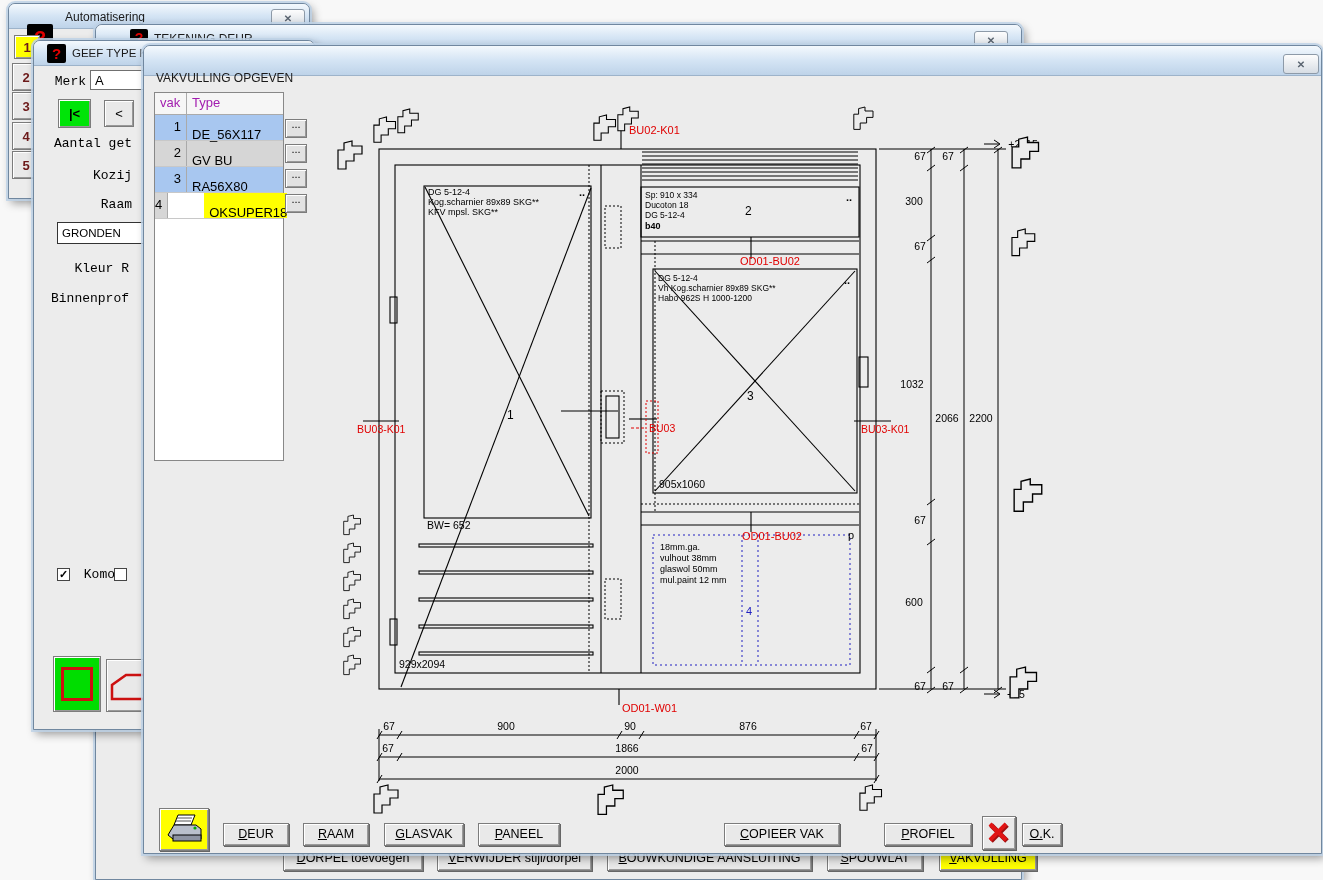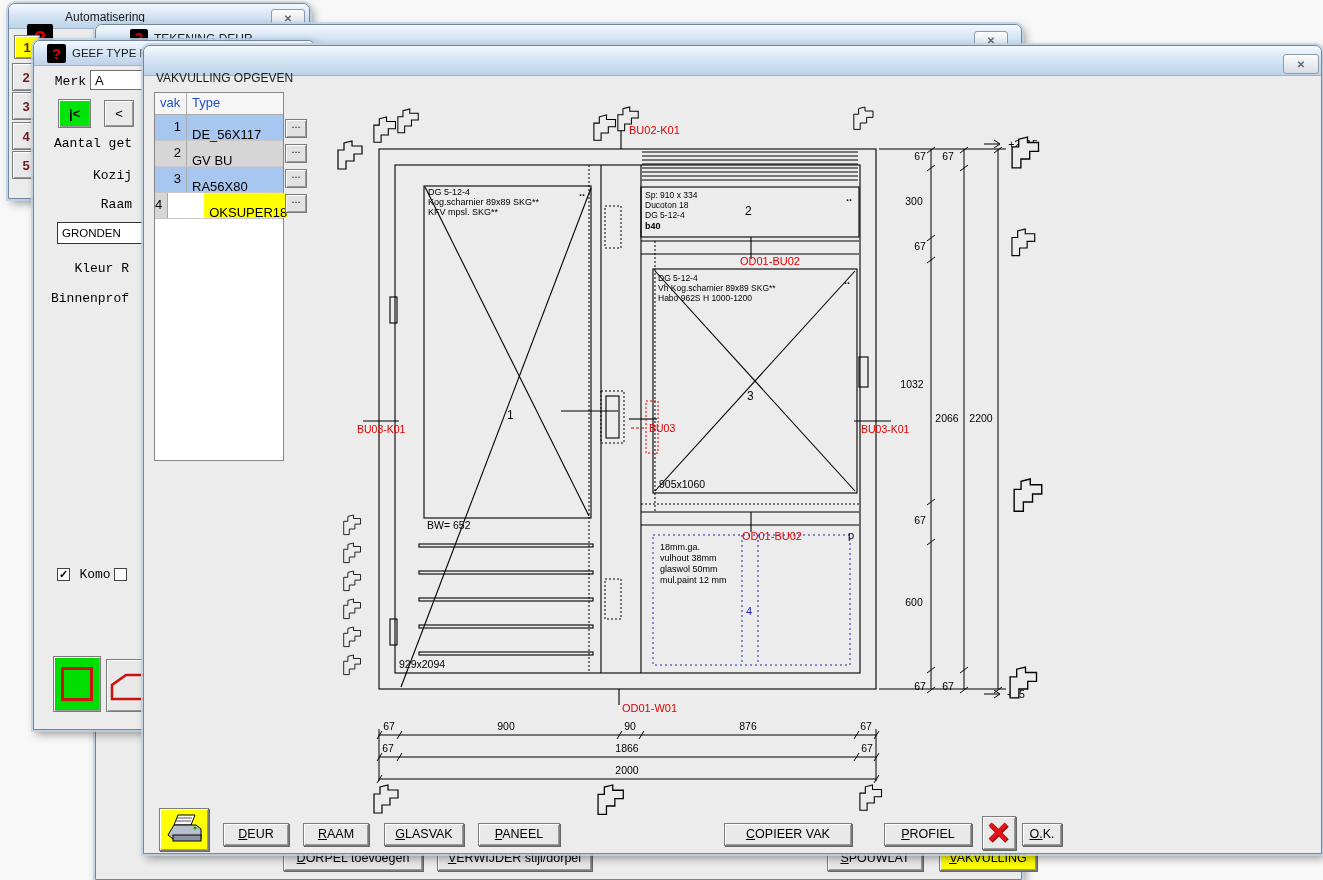--- a/index.html
+++ b/index.html
@@ -26,21 +26,21 @@
     display:flex;align-items:center;justify-content:center;
     font-size:13px;font-weight:bold;color:#6d1a1a;}
   .rlabel{position:absolute;font-size:13px;color:#000;text-align:right;white-space:nowrap;font-family:Liberation Mono, monospace;}
   .field{position:absolute;background:#fff;border:1px solid #707070;font-size:12px;
     color:#000;padding:2px 0 0 4px;box-sizing:border-box;overflow:hidden;}
   .cb{position:absolute;width:13px;height:13px;background:#fff;border:1px solid #444;
     font-size:11px;line-height:11px;text-align:center;font-weight:bold;box-sizing:border-box;}
   
   .lstbox{position:absolute;background:#fff;border:1px solid #888;}
   .hdr{display:flex;border-bottom:1px solid #aaa;height:21px;background:#f6f6f6;}
-  .hcell{font-size:13px;color:#1d4ed8;padding:2px 0 0 5px;box-sizing:border-box;}
+  .hcell{font-size:13px;color:#a21caf;padding:2px 0 0 5px;box-sizing:border-box;}
   .trow{display:flex;height:25px;border-bottom:1px solid #c8c8c8;}
   .cvak{width:32px;text-align:right;padding:4px 5px 0 0;box-sizing:border-box;font-size:13px;}
   .ctype{width:93px;padding:12px 0 0 5px;box-sizing:border-box;font-size:13px;white-space:nowrap;}
   .dotbtn{position:absolute;width:20px;height:17px;background:#e2e2e2;border:1px solid #7c7c7c;
     box-shadow:inset 1px 1px 0 #fff,inset -1px -1px 0 #999;font-size:11px;line-height:8px;
     text-align:center;color:#000;}
   svg text{font-family:"Liberation Sans",sans-serif;}
 </style>
 </head>
 <body>
@@ -58,40 +58,41 @@
 </div>
 
 <div class="win" style="left:95px;top:24px;width:925px;height:854px;z-index:2;">
   <div class="titlebar" style="height:26px;"></div>
   <div class="qicon" style="left:34px;top:4px;width:18px;height:18px;font-size:14px;">?</div>
   <div class="ttext" style="left:58px;top:7px;width:200px;">TEKENING DEUR</div>
   <div class="closebtn" style="left:878px;top:6px;width:32px;height:16px;">✕</div>
   <div class="btn btn-u" style="left:45px;top:822px;width:115px;height:24px;margin-top:44px;">STIJL toevoegen</div>
   <div class="btn btn-u" style="left:187px;top:822px;width:140px;height:24px;">DORPEL toevoegen</div>
   <div class="btn btn-u" style="left:341px;top:822px;width:155px;height:24px;">VERWIJDER stijl/dorpel</div>
+  <div class="btn btn-u" style="left:511px;top:822px;width:205px;height:24px;">BOUWKUNDIGE AANSLUITING</div>
   <div class="btn btn-u" style="left:731px;top:822px;width:96px;height:24px;">SPOUWLAT</div>
   <div class="btn btn-u" style="left:843px;top:822px;width:98px;height:24px;background:#ffff00;">VAKVULLING</div>
 </div>
 
 <div class="win" style="left:33px;top:40px;width:280px;height:688px;z-index:3;">
   <div class="titlebar" style="height:24px;"></div>
   <div class="qicon" style="left:13px;top:3px;width:19px;height:19px;font-size:15px;">?</div>
   <div class="ttext" style="left:38px;top:6px;width:200px;font-size:11.5px;">GEEF TYPE KO</div>
   <div class="rlabel" style="left:20px;top:33px;width:32px;">Merk</div>
   <div class="field" style="left:56px;top:29px;width:80px;height:20px;font-size:13px;">A</div>
   <div class="navbtn" style="left:24px;top:58px;width:31px;height:27px;background:#00e408;color:#000;">|&lt;</div>
   <div class="navbtn" style="left:70px;top:59px;width:28px;height:25px;color:#000;font-weight:normal;">&lt;</div>
   <div class="rlabel" style="left:20px;top:95px;width:78px;">Aantal get</div>
   <div class="rlabel" style="left:20px;top:127px;width:78px;">Kozij</div>
   <div class="rlabel" style="left:20px;top:156px;width:78px;">Raam</div>
   <div class="field" style="left:23px;top:181px;width:116px;height:22px;border:1px solid #333;font-size:11.5px;padding-top:4px;">GRONDEN</div>
   <div class="rlabel" style="left:20px;top:220px;width:75px;">Kleur R</div>
   <div class="rlabel" style="left:14px;top:250px;width:81px;">Binnenprof</div>
   <div class="cb" style="left:23px;top:527px;">✓</div>
-  <div class="rlabel" style="left:41px;top:526px;width:40px;text-align:center;">Komo</div>
+  <div class="rlabel" style="left:41px;top:526px;width:40px;text-align:right;">Komo</div>
   <div class="cb" style="left:80px;top:527px;"></div>
   <div class="navbtn" style="left:19px;top:615px;width:46px;height:54px;background:#00dd00;">
     <span style="display:block;width:26px;height:28px;border:3px solid #cc1111;"></span>
   </div>
   <div class="navbtn" style="left:72px;top:618px;width:46px;height:51px;background:#e9e9e9;">
     <svg width="40" height="30" viewBox="0 0 40 30">
       <path d="M2,28 L2,14 L16,4 L38,4 L38,28 Z" fill="none" stroke="#cc1111" stroke-width="2.5"></path>
     </svg>
   </div>
 </div>
@@ -308,21 +309,21 @@
       <path d="M13,6 L28,6 M12,9 L27,9" stroke="#555" fill="none"></path>
       <path d="M4,23 L10,13 H32 L37,17 V27 H9 Z" fill="#b9bfcc" stroke="#000"></path>
       <rect x="9" y="23" width="28" height="6" fill="#8d93a3" stroke="#000"></rect>
       <circle cx="31" cy="16" r="1.6" fill="#0a0"></circle>
     </svg>
   </div>
   <div class="btn btn-u" style="left:79px;top:777px;width:66px;height:23px;">DEUR</div>
   <div class="btn btn-u" style="left:159px;top:777px;width:66px;height:23px;">RAAM</div>
   <div class="btn btn-u" style="left:240px;top:777px;width:80px;height:23px;">GLASVAK</div>
   <div class="btn btn-u" style="left:334px;top:777px;width:82px;height:23px;">PANEEL</div>
-  <div class="btn btn-u" style="left:580px;top:777px;width:128px;height:23px;">COPIEER VAK</div>
+  <div class="btn btn-u" style="left:580px;top:777px;width:116px;height:23px;">COPIEER VAK</div>
   <div class="btn btn-u" style="left:740px;top:777px;width:88px;height:23px;">PROFIEL</div>
   <div class="btn" style="left:838px;top:770px;width:34px;height:34px;">
     <svg width="26" height="26" viewBox="0 0 26 26">
       <path d="M5,5 L21,21 M21,5 L5,21" stroke="#a01010" stroke-width="5" fill="none"></path>
       <path d="M4,4 L20,20 M20,4 L4,20" stroke="#e01515" stroke-width="4" fill="none"></path>
     </svg>
   </div>
   <div class="btn btn-u" style="left:878px;top:777px;width:40px;height:23px;">O.K.</div>
 </div>
 

